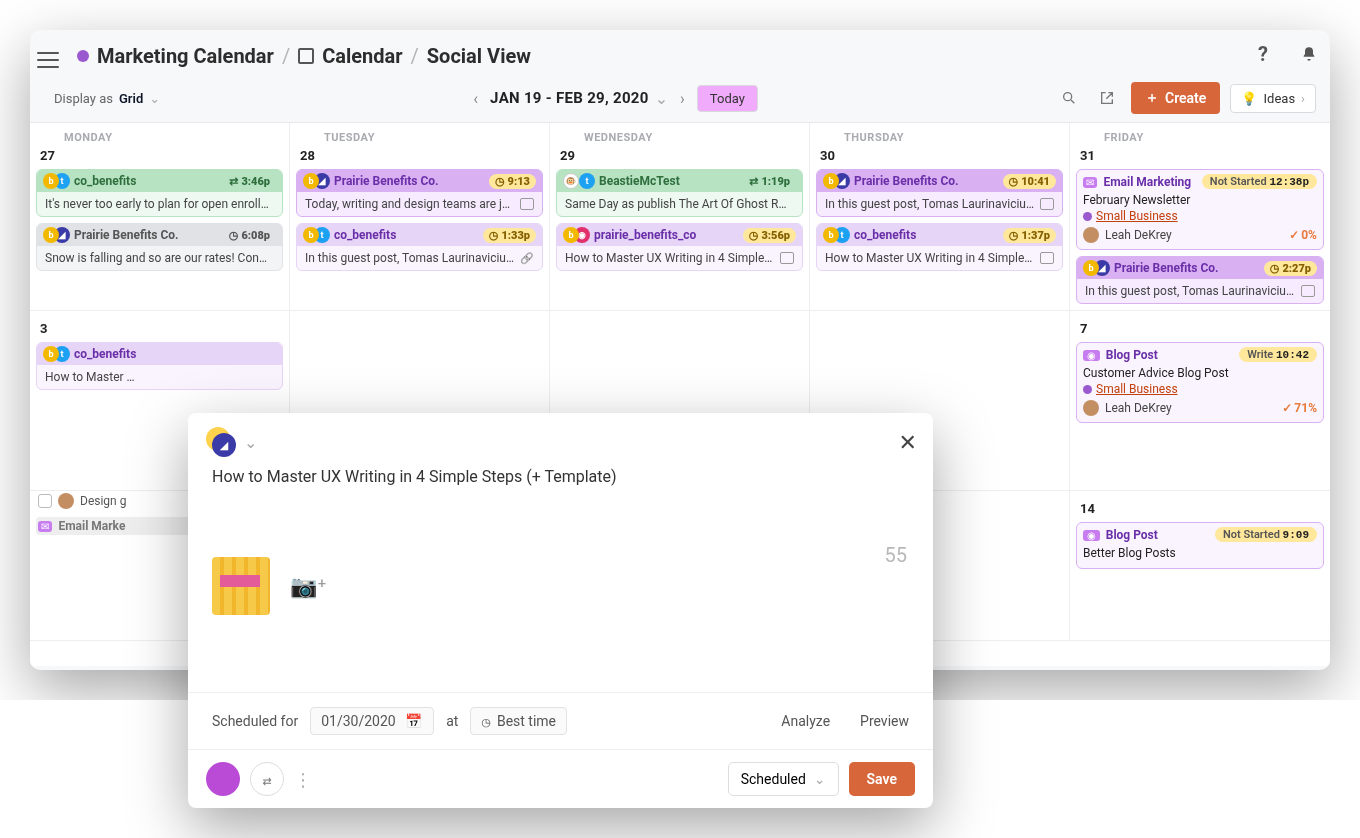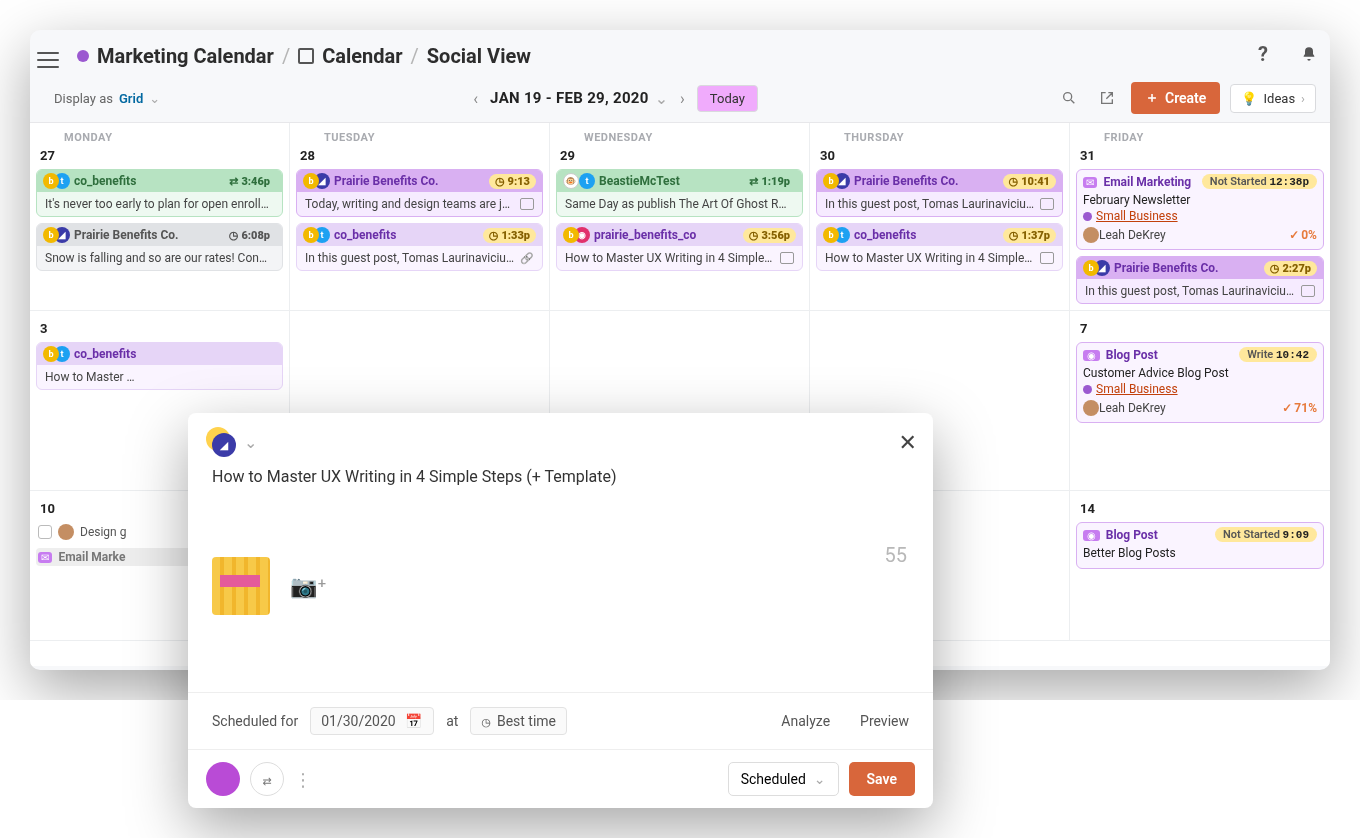--- a/index.html
+++ b/index.html
@@ -16,21 +16,21 @@
   .crumbs { display:flex; align-items:center; gap:8px; font-size:20px; color:#666; }
   .crumbs .dot { width:12px; height:12px; border-radius:50%; background:#9b59d0; }
   .crumbs strong { font-weight:700; color:#2d2d2d; }
   .crumbs .sep { color:#b5b5b5; }
   .crumbs .cal-icon { width:16px; height:16px; display:inline-block; border:2px solid #555; border-radius:2px; position:relative; }
   .spacer { flex:1; }
   .icon-btn { width:28px; height:28px; display:flex; align-items:center; justify-content:center; color:#555; cursor:pointer; }
   
   .toolbar { display:flex; align-items:center; padding: 4px 14px 8px 14px; gap:10px; }
   .display-as { font-size:13px; color:#666; display:flex; align-items:center; gap:6px; padding:6px 10px; }
-  .display-as strong { color:#0369a1; font-weight:600; }
+  .display-as strong { color:#0f172a; font-weight:600; }
   .range-wrap { flex:1; display:flex; align-items:center; justify-content:center; gap:6px; }
   .chev { color:#888; cursor:pointer; padding:4px 6px; }
   .range { font-size:15px; font-weight:700; color:#222; letter-spacing:.3px; }
   .today-btn { background:#f0abfc; border:1px solid #d9dadd; border-radius:4px; padding:5px 12px; font-size:13px; color:#333; cursor:pointer; }
   .create-btn { background:#d8663b; color:#fff; border-radius:4px; padding:7px 14px; font-size:14px; font-weight:600; display:flex; align-items:center; gap:6px; cursor:pointer; }
   .ideas-btn { border:1px solid #d9dadd; background:#fff; border-radius:4px; padding:6px 10px; font-size:13px; color:#333; display:flex; align-items:center; gap:6px; cursor:pointer; }
   
   .cal { background:#fff; border-top:1px solid #e7e7ea; height: calc(100% - 96px); overflow:hidden; }
   .week { display:grid; grid-template-columns: repeat(5, 1fr); }
   .day { border-right:1px solid #eceef0; border-bottom:1px solid #eceef0; min-height:150px; padding:0; }
@@ -72,21 +72,21 @@
   .status-pill { background:#ffe89c; border-radius:10px; padding:1px 8px; font-size:11px; font-weight:600; color:#555; }
   .status-pill b { color:#222;font-family:Liberation Mono, monospace; }
   .pct { color:#e77a3c; font-weight:700; font-size:12px; }
   .pct::before { content:"✓"; margin-right:2px; }
   .biz-dot { width:9px; height:9px; border-radius:50%; background:#9b59d0; display:inline-block; margin-right:4px; }
   .ev-big { border-left:4px solid #d9b0f2; background:#faf4ff; border-radius:6px; padding:4px 6px 6px 6px; font-size:12px; }
   .ev-big .row1 { display:flex; align-items:center; gap:6px; margin-bottom:4px; }
   .ev-big .row1 .t { font-weight:700; color:#6a2fa8; flex:1; }
   .ev-big .title { font-weight:400; color:#222; margin:2px 0; }
   .ev-big .sub { color:#c2410c; display:flex; align-items:center;text-decoration:underline; }
-  .ev-big .row3 { display:flex; align-items:center; margin-top:4px; }
+  .ev-big .row3 { display:flex; align-items:center; gap:6px; margin-top:4px; }
   .ev-big .row3 .who { color:#444; flex:1; }
   .chk { width:14px; height:14px; border:1.5px solid #bbb; border-radius:3px; display:inline-block; }
 
   
   .modal {
     position:absolute; left:158px; top:383px; width:745px; height:395px;
     background:#fff; border-radius:8px; box-shadow:0 20px 60px rgba(0,0,0,0.35);
     display:flex; flex-direction:column;
   }
   .m-head { display:flex; align-items:center; padding:14px 16px 0 18px; }
@@ -437,21 +437,20 @@
                 <span class="who">Leah DeKrey</span>
                 <span class="pct">71%</span>
               </div>
           </div>
         </div>
       </div>
     </div>
 
     <div class="week">
       <div class="day" style="min-height:80px;">
-        <div class="daynum" style="padding-top:10px;">10</div>
         <div class="events">
           <div style="display:flex;align-items:center;gap:6px;font-size:12px;color:#555;padding:2px 2px;">
             <span class="chk"></span>
             <span class="avatar"></span>
             <span>Design g</span>
           </div>
           <div style="display:flex;align-items:center;gap:6px;font-size:12px;color:#777;padding:2px 2px;background:#eee;border-radius:4px;">
             <span class="email-ico"></span>
             <b>Email Marke</b>
           </div>

